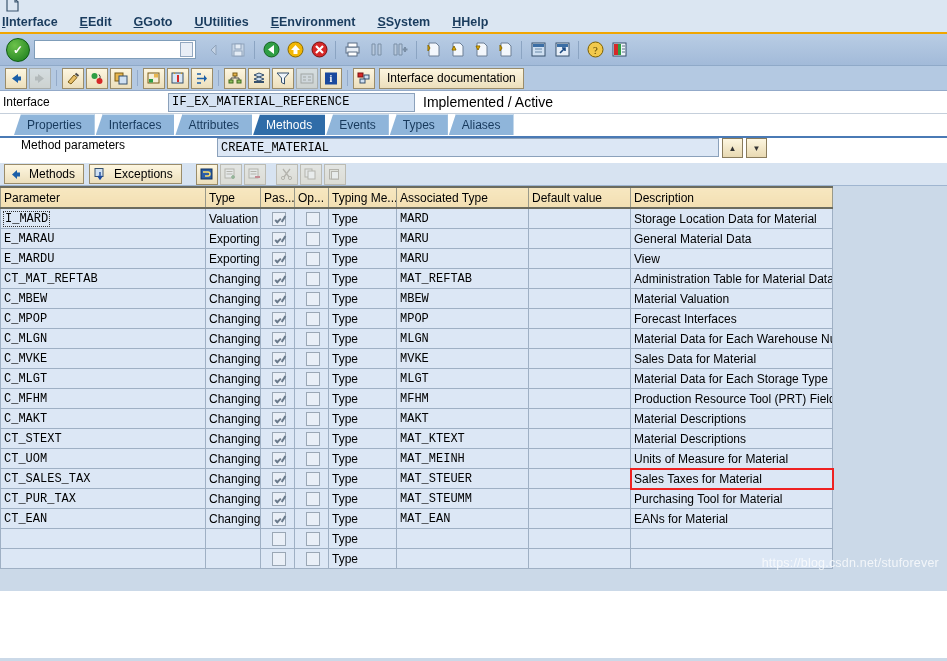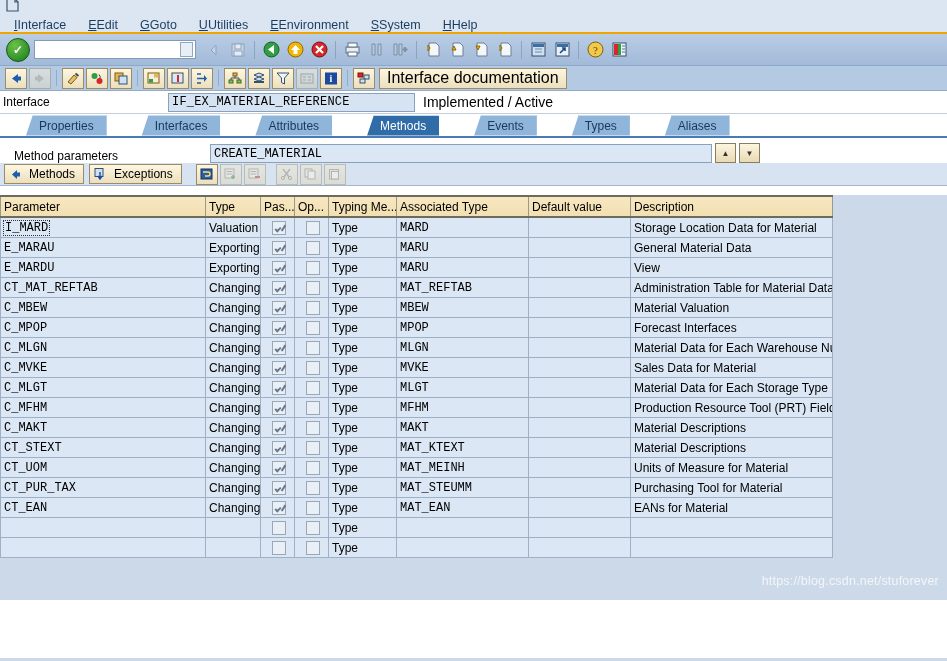--- a/index.html
+++ b/index.html
@@ -11,22 +11,23 @@
     -webkit-font-smoothing:none;
   }
   .app{position:relative;width:947px;height:661px;}
 
   
   .titlestrip{height:12px;background:#dbe6f2;position:relative;}
   .titleicon{position:absolute;left:5px;top:-2px;width:16px;height:14px;}
 
   .menubar{
     height:20px;background:#dbe6f2;
-    display:flex;align-items:flex-end;padding-left:12px;gap:18px;
+    display:flex;align-items:center;gap:18px;
     border-bottom:2px solid #f0a500;
+    font-weight:bold;
   }
   .menubar .mi{font-size:12.5px;color:#1a3c5e;cursor:default;padding:0 2px;}
   .menubar .mi u{text-decoration:underline;}
 
   
   .toolbar{
     height:31px;background:#a8c0dc;
     background:linear-gradient(180deg,#b9cde4 0%,#a2bad9 100%);
     display:flex;align-items:center;padding:0 4px;
     border-bottom:1px solid #8fa9c8;
@@ -62,53 +63,53 @@
     width:20px;height:19px;margin:0 1px;
     background:linear-gradient(180deg,#fdf6e0,#ecdfbc);
     border:1px solid #9a8c6a;display:flex;align-items:center;justify-content:center;
   }
   .btnicon.flat{background:linear-gradient(180deg,#f2e9d2,#e2d5b4);}
   .btnicon.disabled{opacity:.45;}
   .btnsep{width:1px;height:16px;background:#93aac9;margin:0 4px;}
   .labelbtn{
     height:19px;background:linear-gradient(180deg,#fdf6e0,#ecdfbc);
     border:1px solid #9a8c6a;display:flex;align-items:center;
-    padding:0 7px;font-size:16px;color:#000;margin-left:3px;
+    padding:0 7px;font-size:12px;color:#000;margin-left:3px;
   }
 
   
   .identrow{
     height:22px;display:flex;align-items:center;background:#fff;
     border-bottom:1px solid #c5cfdb;font-size:12px;padding-left:3px;
   }
   .identrow .lab{width:165px;}
   .identfield{
     width:242px;height:17px;background:#d6e3f3;border:1px solid #8ba1bb;
     font-family:"Liberation Mono", monospace;font-size:12px;
     display:flex;align-items:center;padding-left:3px;letter-spacing:.2px;
   }
   .identstat{padding-left:8px;font-size:14px;}
 
   
   .tabstrip{
-    height:22px;background:#fff;display:flex;align-items:center;
-    padding-left:26px;border-bottom:2px solid #4a7ab5;position:relative;gap:34px;
+    height:22px;background:#fff;display:flex;align-items:flex-start;
+    padding-left:14px;border-bottom:2px solid #4a7ab5;position:relative;
   }
   .tab{
     height:20px;display:flex;align-items:center;padding:0 13px;
     font-size:12px;color:#17395c;margin-right:1px;
     background:#8fb5da;
     clip-path:polygon(7px 0,100% 0,100% 100%,0 100%);
     border-top:1px solid #c9dcee;
   }
   .tab.active{background:#2f6ca8;color:#fff;font-weight:normal;}
 
   
   .methodbar{
-    height:25px;display:flex;align-items:flex-end;background:#fff;padding-left:14px;
+    height:25px;display:flex;align-items:flex-start;background:#fff;padding-left:21px;
   }
   .methodbar .lab{width:196px;font-size:12px;}
   .methodinput{
     flex:0 0 497px;height:17px;background:#dce7f5;border:1px solid #8ba1bb;
     font-family:"Liberation Mono", monospace;font-size:12px;
     display:flex;align-items:center;padding-left:3px;
   }
   .spin{
     width:19px;height:18px;margin-left:3px;
     background:linear-gradient(180deg,#fdf6e0,#e8d9b2);
@@ -123,21 +124,21 @@
   }
   .pillbtn{
     height:18px;background:linear-gradient(180deg,#fdf6e0,#ecdfbc);
     border:1px solid #9a8c6a;display:flex;align-items:center;
     padding:0 8px 0 3px;font-size:12px;margin-right:5px;gap:6px;
   }
   .pillbtn .gl{width:15px;display:flex;align-items:center;justify-content:center;}
   .stbsep{width:8px;}
 
   
-  .tablewrap{position:relative;background:#cbd9e8;height:405px;margin-top:9px;}
+  .tablewrap{position:relative;background:#cbd9e8;height:405px;}
   table.grid{border-collapse:collapse;table-layout:fixed;width:822px;}
   table.grid th{
     background:linear-gradient(180deg,#f7e7c0,#f2dfb2);
     border:1px solid #9a9a8a;border-top:2px solid #6b6b5e;border-bottom:2px solid #6b6b5e;
     font-weight:normal;font-size:12px;text-align:left;padding:1px 0 1px 3px;
     height:17px;color:#000;overflow:hidden;white-space:nowrap;
   }
   table.grid td{
     background:#dce7f5;border:1px solid #9fb0c4;
     height:19px;font-size:12px;padding:0 0 0 3px;
@@ -158,21 +159,21 @@
     content:"";position:absolute;left:4px;top:1px;width:6px;height:7px;
     border-right:2px solid #6b7b8c;transform:rotate(32deg);
   }
   tr.focusrow td.firstcell .focusbox{
     border:1px dotted #333;display:inline-block;padding:0 1px;margin-left:-1px;
   }
   .hl-desc{outline:2px solid #ee2222;outline-offset:-1px;}
 
   
   .watermark{
-    position:absolute;right:8px;bottom:12px;color:#ffffff;opacity:.75;
+    position:absolute;right:8px;bottom:21px;color:#ffffff;opacity:.75;
     font-size:12.5px;pointer-events:none;letter-spacing:.2px;
   }
   .bottomline{position:absolute;left:0;bottom:0;width:947px;height:3px;background:#cbd9e8;}
 </style>
 </head>
 <body>
 
 <div class="app">
 
   <div class="titlestrip">
@@ -639,20 +640,30 @@
             <td class="mono firstcell"><span>CT_UOM</span></td>
             <td>Changing</td>
             <td class="ctr"><span class="cbx checked"></span></td>
             <td class="ctr"><span class="cbx"></span></td>
             <td>Type</td>
             <td class="mono">MAT_MEINH</td>
             <td></td>
             <td>Units of Measure for Material</td>
           </tr>
           <tr>
+            <td class="mono firstcell"><span>CT_SALES_TAX</span></td>
+            <td>Changing</td>
+            <td class="ctr"><span class="cbx checked"></span></td>
+            <td class="ctr"><span class="cbx"></span></td>
+            <td>Type</td>
+            <td class="mono">MAT_STEUER</td>
+            <td></td>
+            <td class="hl-desc">Sales Taxes for Material</td>
+          </tr>
+          <tr>
             <td class="mono firstcell"><span>CT_PUR_TAX</span></td>
             <td>Changing</td>
             <td class="ctr"><span class="cbx checked"></span></td>
             <td class="ctr"><span class="cbx"></span></td>
             <td>Type</td>
             <td class="mono">MAT_STEUMM</td>
             <td></td>
             <td>Purchasing Tool for Material</td>
           </tr>
           <tr>

